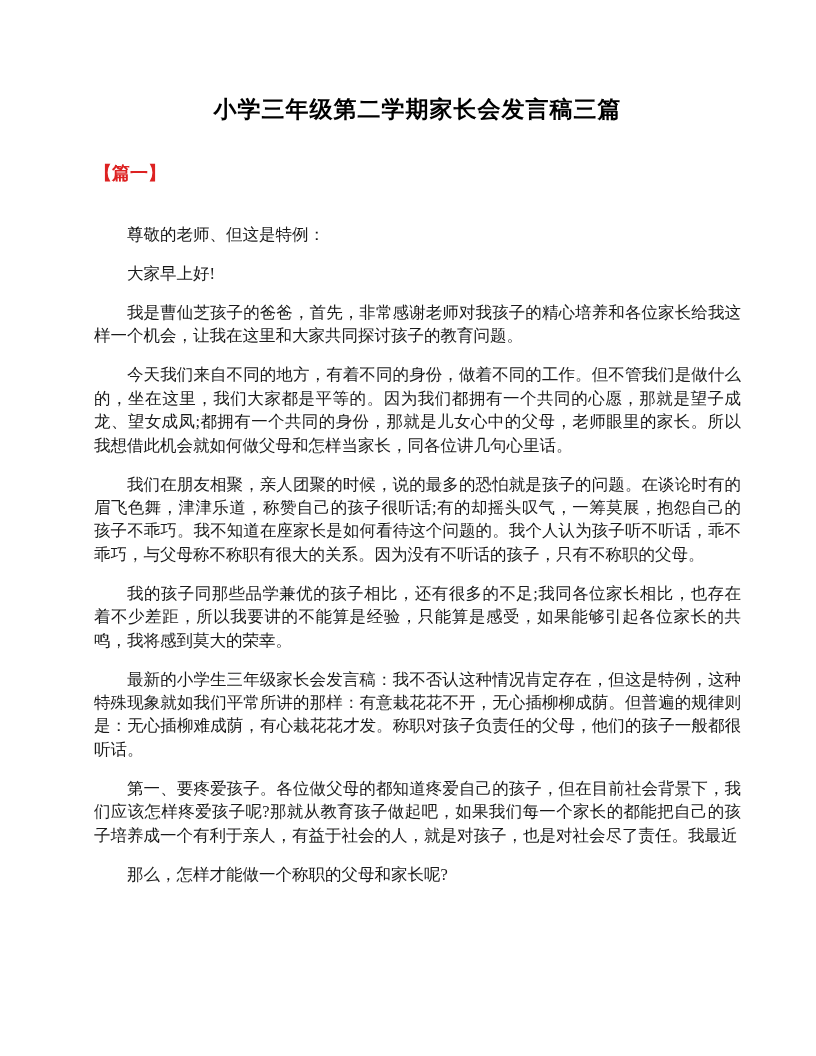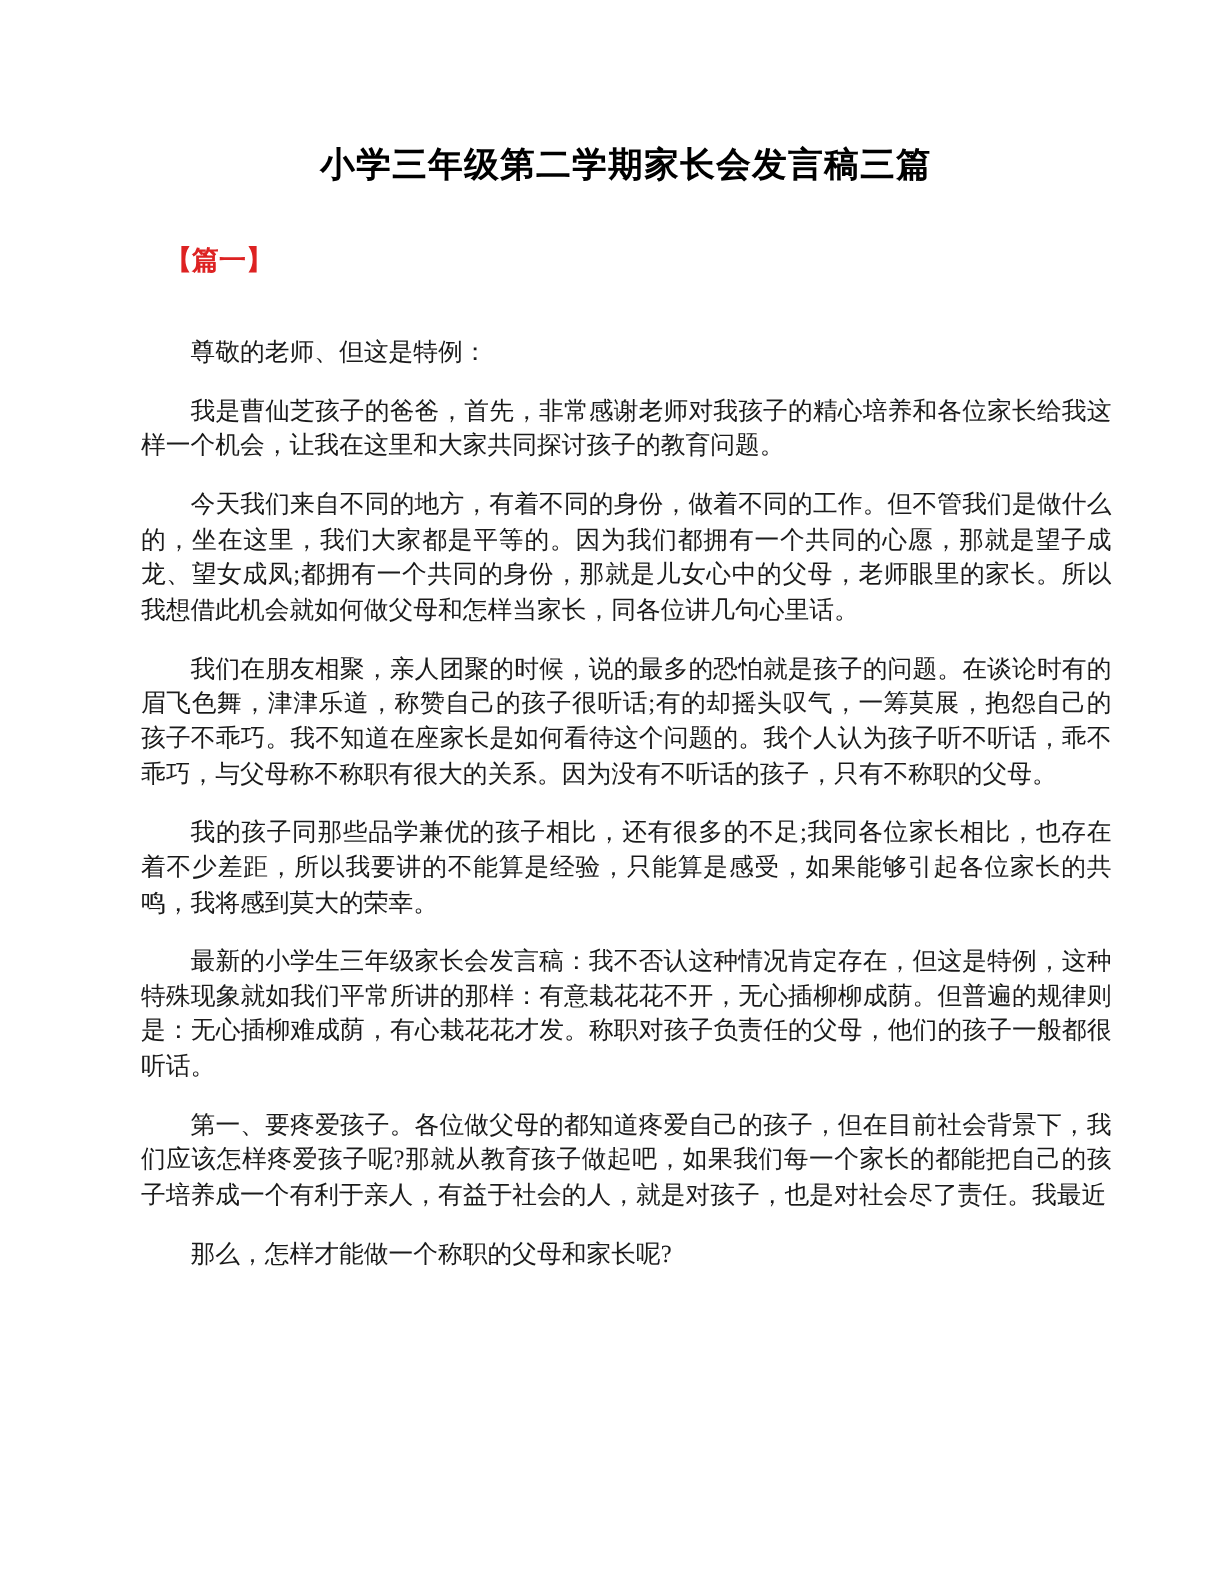--- a/index.html
+++ b/index.html
@@ -22,21 +22,21 @@
   .doc-title {
     margin: 0 0 36px 0;
     text-align: center;
     font-size: 23px;
     font-weight: bold;
     color: #000000;
     line-height: 31px;
     letter-spacing: 1px;
   }
   .section-label {
-    margin: 0 0 38px 16px;
+    margin: 0 0 38px 0;
     font-size: 18px;
     font-weight: bold;
     line-height: 24px;
     
   }
   .para-list {
     display: block;
   }
   .para-list p.para {
     margin: 0 0 15.6px 0;
@@ -51,20 +51,21 @@
 </head>
 <body>
 
 <div class="page">
   <h1 class="doc-title" data-bind="page.title">小学三年级第二学期家长会发言稿三篇</h1>
 
   <div class="section-label" data-bind="page.section_label" style="color: rgb(221, 34, 34);">【篇一】</div>
 
   <div class="para-list">
       <p class="para">尊敬的老师、但这是特例：</p>
+      <p class="para">大家早上好!</p>
       <p class="para">我是曹仙芝孩子的爸爸，首先，非常感谢老师对我孩子的精心培养和各位家长给我这样一个机会，让我在这里和大家共同探讨孩子的教育问题。</p>
       <p class="para">今天我们来自不同的地方，有着不同的身份，做着不同的工作。但不管我们是做什么的，坐在这里，我们大家都是平等的。因为我们都拥有一个共同的心愿，那就是望子成龙、望女成凤;都拥有一个共同的身份，那就是儿女心中的父母，老师眼里的家长。所以我想借此机会就如何做父母和怎样当家长，同各位讲几句心里话。</p>
       <p class="para">我们在朋友相聚，亲人团聚的时候，说的最多的恐怕就是孩子的问题。在谈论时有的眉飞色舞，津津乐道，称赞自己的孩子很听话;有的却摇头叹气，一筹莫展，抱怨自己的孩子不乖巧。我不知道在座家长是如何看待这个问题的。我个人认为孩子听不听话，乖不乖巧，与父母称不称职有很大的关系。因为没有不听话的孩子，只有不称职的父母。</p>
       <p class="para">我的孩子同那些品学兼优的孩子相比，还有很多的不足;我同各位家长相比，也存在着不少差距，所以我要讲的不能算是经验，只能算是感受，如果能够引起各位家长的共鸣，我将感到莫大的荣幸。</p>
       <p class="para">最新的小学生三年级家长会发言稿：我不否认这种情况肯定存在，但这是特例，这种特殊现象就如我们平常所讲的那样：有意栽花花不开，无心插柳柳成荫。但普遍的规律则是：无心插柳难成荫，有心栽花花才发。称职对孩子负责任的父母，他们的孩子一般都很听话。</p>
       <p class="para">第一、要疼爱孩子。各位做父母的都知道疼爱自己的孩子，但在目前社会背景下，我们应该怎样疼爱孩子呢?那就从教育孩子做起吧，如果我们每一个家长的都能把自己的孩子培养成一个有利于亲人，有益于社会的人，就是对孩子，也是对社会尽了责任。我最近</p>
       <p class="para">那么，怎样才能做一个称职的父母和家长呢?</p>
     </div>
 </div>
 

